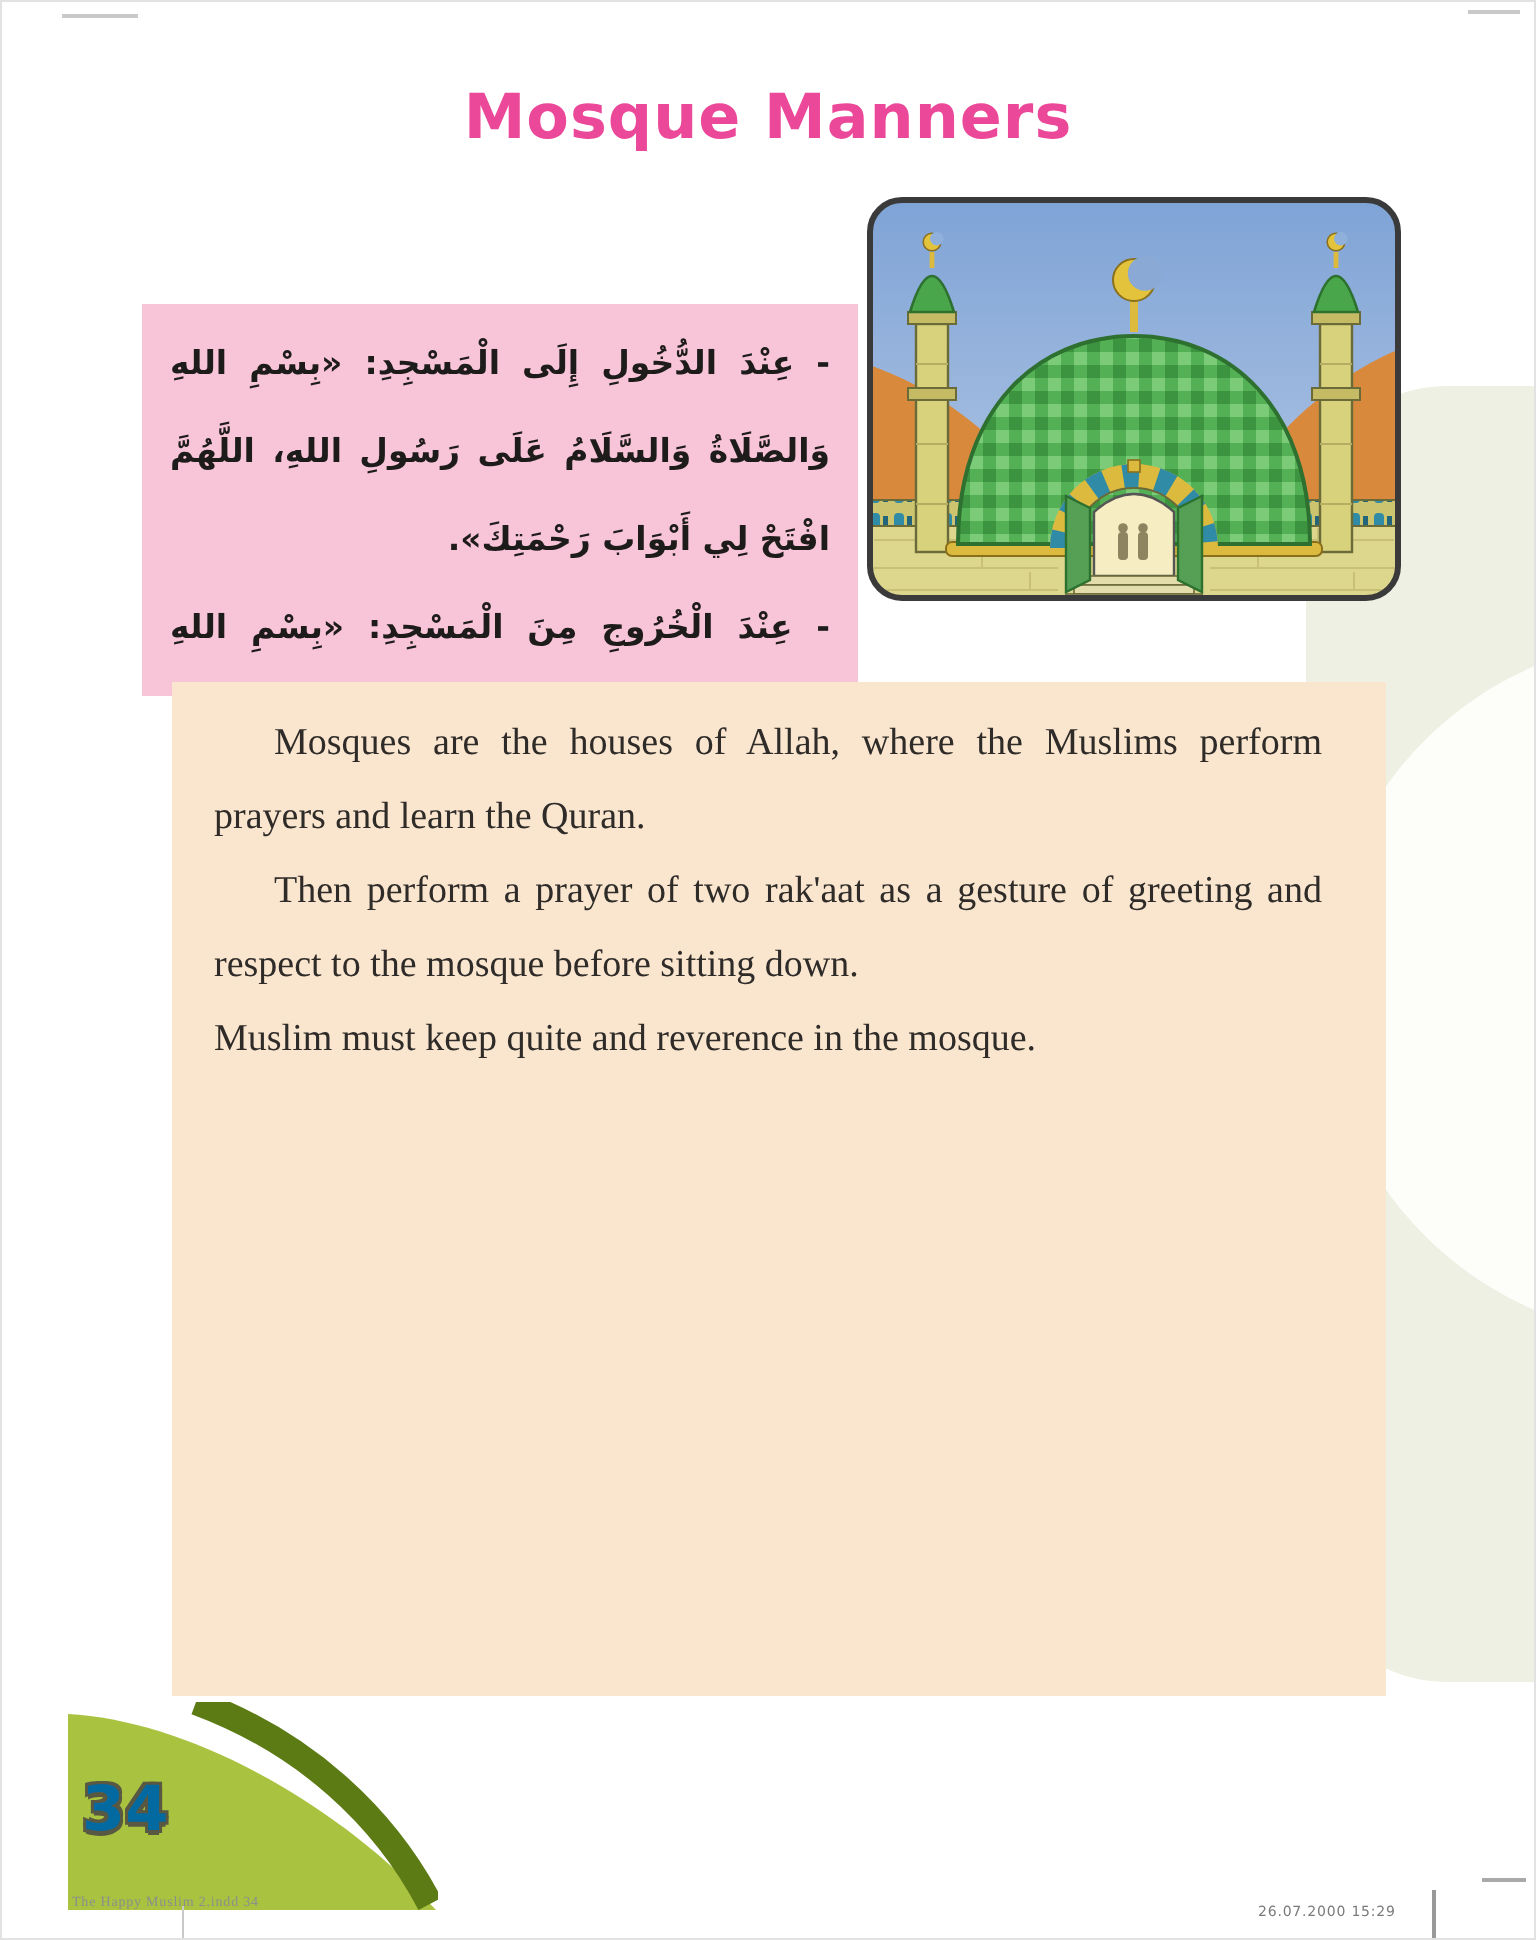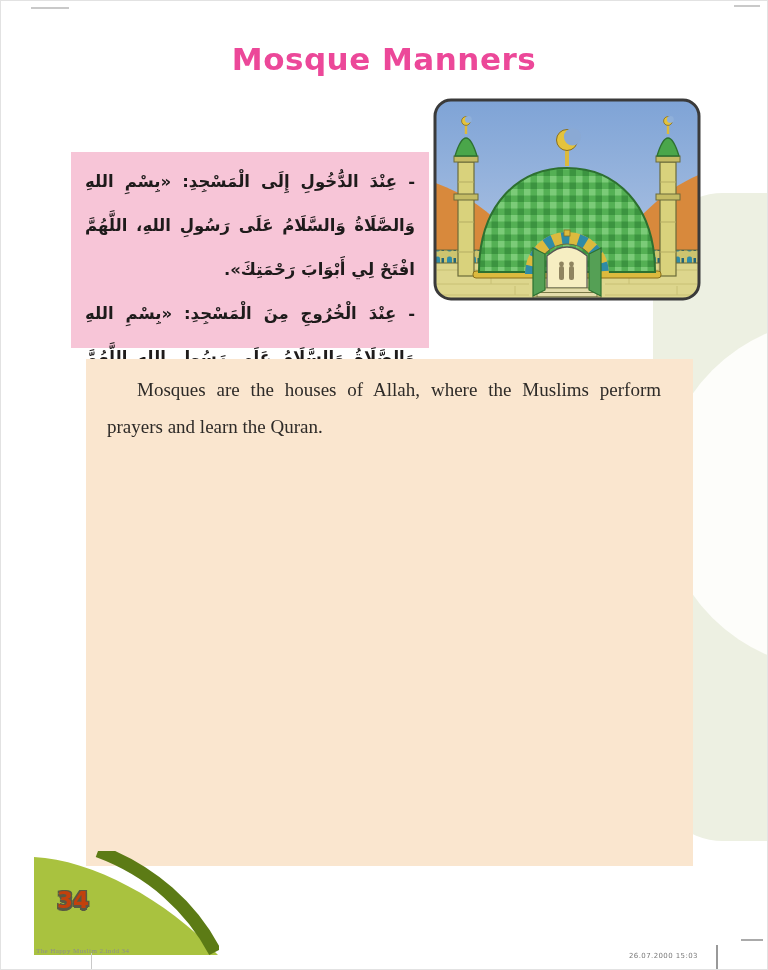--- a/index.html
+++ b/index.html
@@ -27,31 +27,31 @@
     box-sizing:border-box;padding:8px 14px 0 14px;z-index:2;
     direction:rtl;text-align:justify;text-align-last:right;
     font-family:"DejaVu Sans", sans-serif;font-weight:bold;
     font-size:16.5px;line-height:44px;color:#1e1b1b;margin-top:48px;
   }
   .arabic-box p{margin:0;}
   
   .mosque{position:absolute;left:432px;top:97px;width:268px;height:203px;z-index:2;}
   
   .english-box{
-    position:absolute;left:85px;top:358px;width:607px;height:507px;
+    position:absolute;left:85px;top:340px;width:607px;height:507px;
     box-sizing:border-box;padding:12px 32px 0 21px;z-index:2;
     font-size:19px;line-height:37px;color:#2e2b28;text-align:justify;
   }
   .english-box p{margin:0;}
   .english-box p.indent{text-indent:30px;}
   
   .corner-svg{position:absolute;left:33px;top:850px;width:185px;height:104px;z-index:2;}
   .page-number{
-    position:absolute;left:56px;top:886px;z-index:3;
-    font-family:"DejaVu Sans", sans-serif;font-weight:bold;font-size:23px;color:#c2410c;
+    position:absolute;left:40px;top:886px;z-index:3;
+    font-family:"DejaVu Sans", sans-serif;font-weight:bold;font-size:31px;color:#0369a1;
     text-shadow:-1.5px -1.5px 0 #595943, 1.5px -1.5px 0 #595943,
                 -1.5px 1.5px 0 #595943, 1.5px 1.5px 0 #595943, 0 2.5px 0 #595943;
   }
   
   .footer-left{
     position:absolute;left:35px;top:946px;z-index:3;
     font-family:Liberation Serif, serif;font-size:7px;color:#8d8d8d;letter-spacing:0.4px;
   }
   .footer-right{
     position:absolute;left:628px;top:951px;z-index:3;
@@ -159,24 +159,26 @@
         </g>
         <polygon points="100,150 112,156 112,192 100,198" fill="#55a055" stroke="#2d7030" stroke-width="1.2"></polygon>
         <polygon points="168,150 156,156 156,192 168,198" fill="#55a055" stroke="#2d7030" stroke-width="1.2"></polygon>
       </g>
     </g>
     <rect x="2" y="2" width="264" height="199" rx="16" fill="none" stroke="#3a3a3a" stroke-width="3"></rect>
   </svg>
 
   <div class="english-box" style="background:#fae6cf;">
     <p class="indent">Mosques are the houses of Allah, where the Muslims perform prayers and learn the Quran.</p>
+    <p class="indent">Then perform a prayer of two rak'aat as a gesture of greeting and respect to the mosque before sitting down.</p>
+    <p>Muslim must keep quite and reverence in the mosque.</p>
   </div>
 
   <svg class="corner-svg" viewBox="0 0 185 104">
     <path d="M0,104 L0,6 C58,9 132,48 184,104 Z" fill="#a9c23f"></path>
     <path d="M64,0 C118,20 158,57 181,101" stroke="#5c7b15" stroke-width="13" fill="none"></path>
   </svg>
   <div class="page-number">34</div>
 
   <div class="footer-left">The Happy Muslim 2.indd   34</div>
-  <div class="footer-right">26.07.2000   15:03</div>
+  <div class="footer-right">26.07.2000   15:29</div>
 
 </div>
 
 </body></html>

